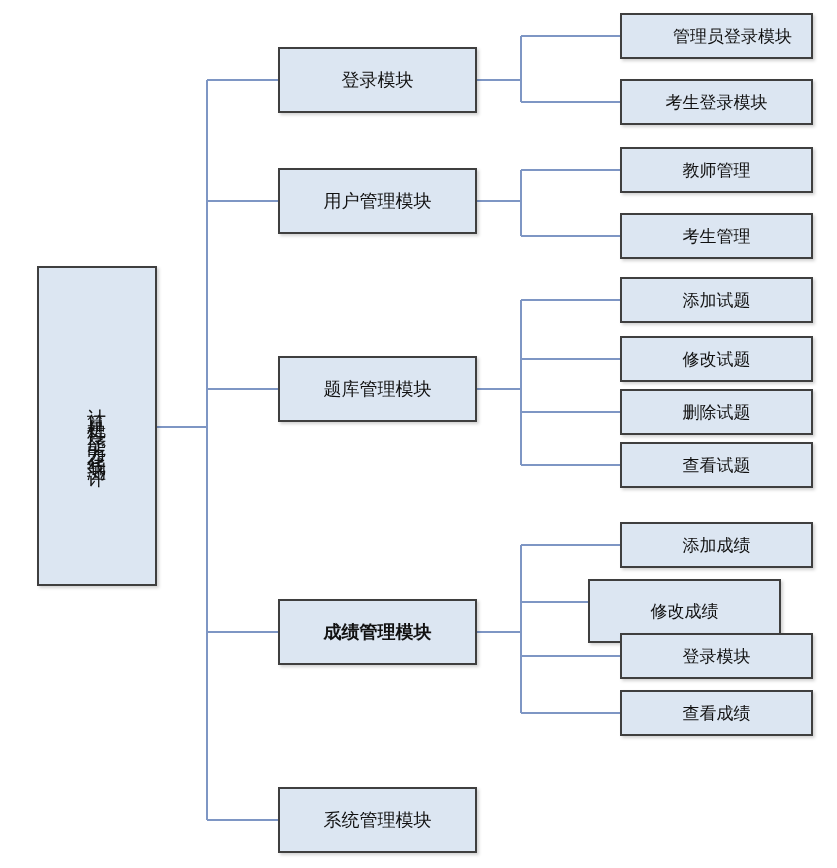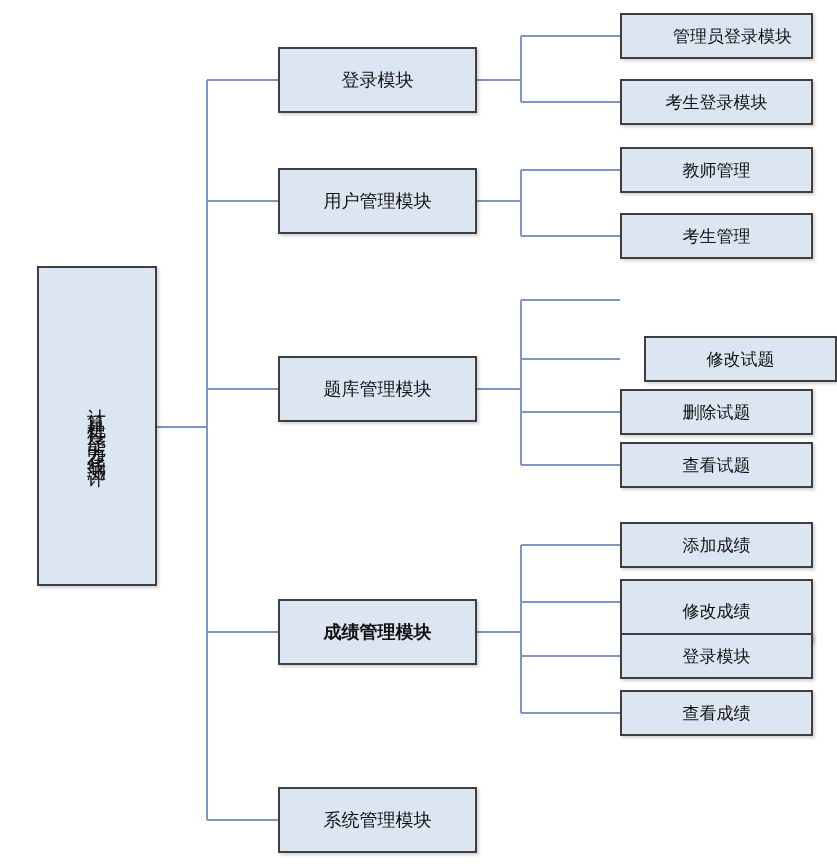--- a/index.html
+++ b/index.html
@@ -77,22 +77,23 @@
   <div class="node" style="left:278px;top:356px;width:199px;height:66px;">题库管理模块</div>
   <div class="node" style="left:278px;top:599px;width:199px;height:66px;font-weight:bold;">成绩管理模块</div>
   <div class="node" style="left:278px;top:787px;width:199px;height:66px;">系统管理模块</div>
 
   <div class="node leaf" style="left:620px;top:13px;width:193px;height:46px;padding-left:32px;">管理员登录模块</div>
   <div class="node leaf" style="left:620px;top:79px;width:193px;height:46px;">考生登录模块</div>
 
   <div class="node leaf" style="left:620px;top:147px;width:193px;height:46px;">教师管理</div>
   <div class="node leaf" style="left:620px;top:213px;width:193px;height:46px;">考生管理</div>
 
-  <div class="node leaf" style="left:620px;top:336px;width:193px;height:46px;margin-left:24px;">修改试题</div>
+  <div class="node leaf" style="left:620px;top:277px;width:193px;height:46px;">添加试题</div>
+  <div class="node leaf" style="left:620px;top:336px;width:193px;height:46px;">修改试题</div>
   <div class="node leaf" style="left:620px;top:389px;width:193px;height:46px;">删除试题</div>
   <div class="node leaf" style="left:620px;top:442px;width:193px;height:46px;">查看试题</div>
 
   <div class="node leaf" style="left:620px;top:522px;width:193px;height:46px;">添加成绩</div>
-  <div class="node leaf" style="left:620px;top:579px;width:193px;height:64px;">修改成绩</div>
+  <div class="node leaf" style="left:588px;top:579px;width:193px;height:64px;">修改成绩</div>
   <div class="node leaf" style="left:620px;top:633px;width:193px;height:46px;">登录模块</div>
   <div class="node leaf" style="left:620px;top:690px;width:193px;height:46px;">查看成绩</div>
 
 </div>
 
 </body></html>

